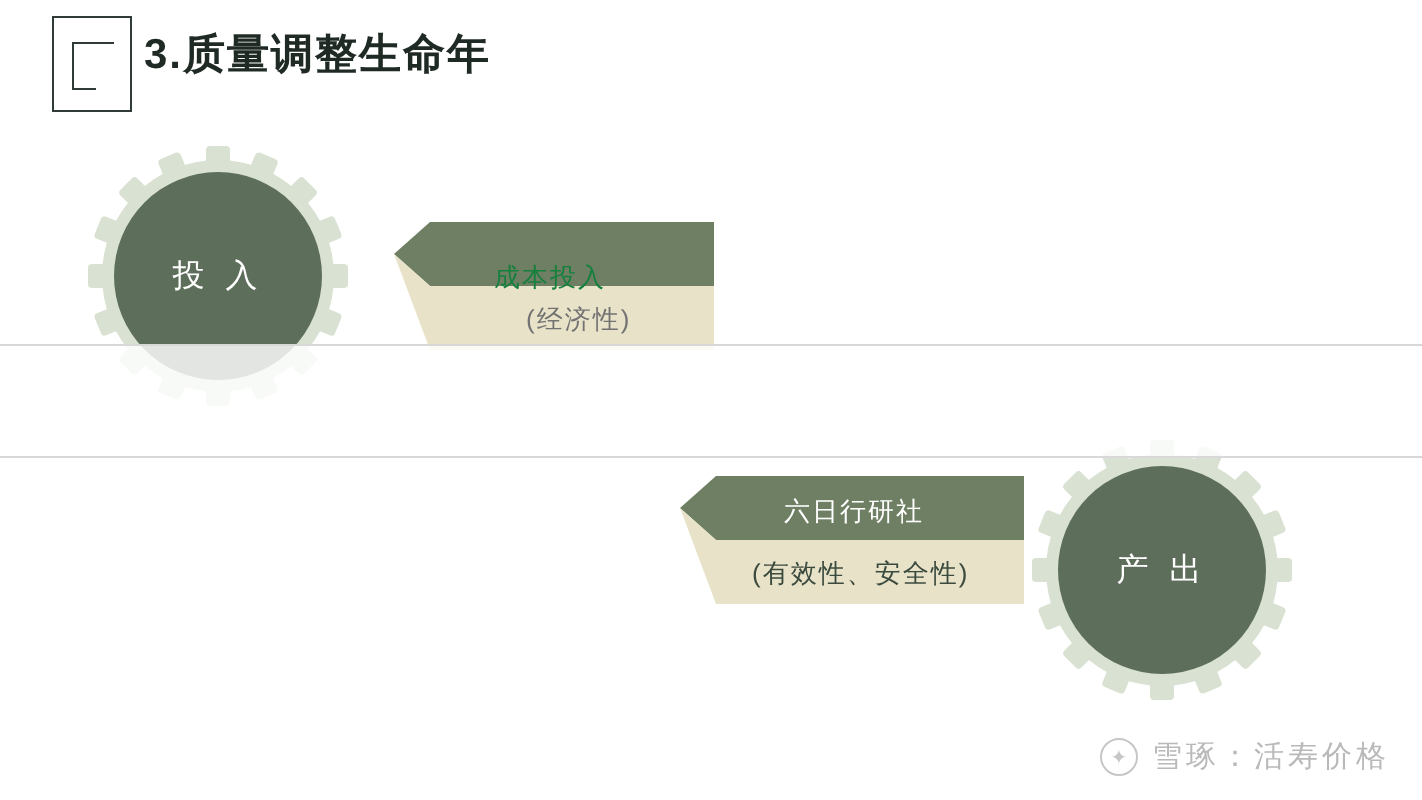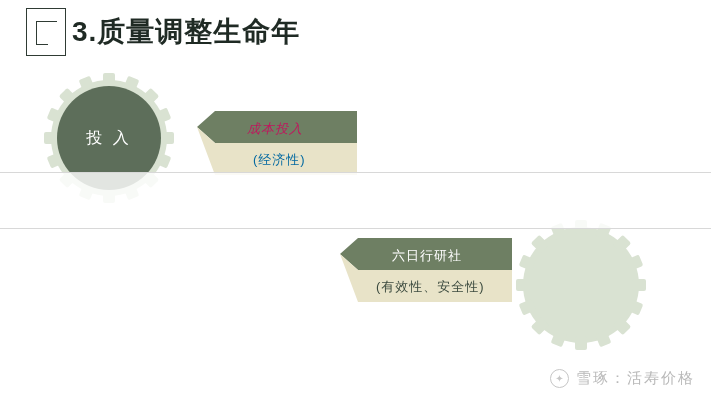--- a/index.html
+++ b/index.html
@@ -46,21 +46,21 @@
     width: 11px;
     height: 10px;
     background: #ffffff;
   }
 
   
   .heading {
     position: absolute;
     left: 72px;
     top: 13px;
-    font-size: 28px;
+    font-size: 21px;
     font-weight: bold;
     color: #1f2a24;
     letter-spacing: 1px;
     white-space: nowrap;
   }
 
   
   .node {
     position: absolute;
   }
@@ -116,24 +116,24 @@
   }
   .banner .label {
     position: absolute;
     white-space: nowrap;
     font-size: 13px;
     letter-spacing: 1px;
   }
 
   #banner-cost { left: 197px; top: 111px; width: 160px; height: 67px; }
   #banner-cost .label-top {
-    left: 50px; top: 9px; color: #be185d; font-style: italic;
+    left: 50px; top: 19px; color: #15803d;
   }
   #banner-cost .label-bot {
-    left: 56px; top: 40px; color: #0369a1;
+    left: 66px; top: 40px; color: #737373;
   }
 
   #banner-health { left: 340px; top: 238px; width: 172px; height: 67px; }
   #banner-health .label-top {
     left: 52px; top: 9px; color: #ffffff;
   }
   #banner-health .label-bot {
     left: 36px; top: 40px; color: #3b4a3e; text-align: right;
   }
 
@@ -252,20 +252,23 @@
           <rect x="59" y="116" width="12" height="14" rx="2" transform="rotate(22.5 65 65)"></rect>
           <rect x="0" y="59" width="14" height="12" rx="2" transform="rotate(22.5 65 65)"></rect>
           <rect x="116" y="59" width="14" height="12" rx="2" transform="rotate(22.5 65 65)"></rect>
           <rect x="59" y="0" width="12" height="14" rx="2" transform="rotate(67.5 65 65)"></rect>
           <rect x="59" y="116" width="12" height="14" rx="2" transform="rotate(67.5 65 65)"></rect>
           <rect x="0" y="59" width="14" height="12" rx="2" transform="rotate(67.5 65 65)"></rect>
           <rect x="116" y="59" width="14" height="12" rx="2" transform="rotate(67.5 65 65)"></rect>
         </g>
       </g>
     </svg>
+    <div class="disc">
+      <span>产 出</span>
+    </div>
   </div>
 
   <div class="banner" id="banner-cost">
     <svg width="160" height="67" viewBox="0 0 160 67">
       <path d="M0 16 L18 0 L160 0 L160 32 L18 32 Z" fill="#6e7f63"></path>
       <path d="M0 16 L18 32 L160 32 L160 64 L18 64 Z" fill="#e8e3c8"></path>
     </svg>
     <div class="label label-top">成本投入</div>
     <div class="label label-bot">(经济性)</div>
   </div>

